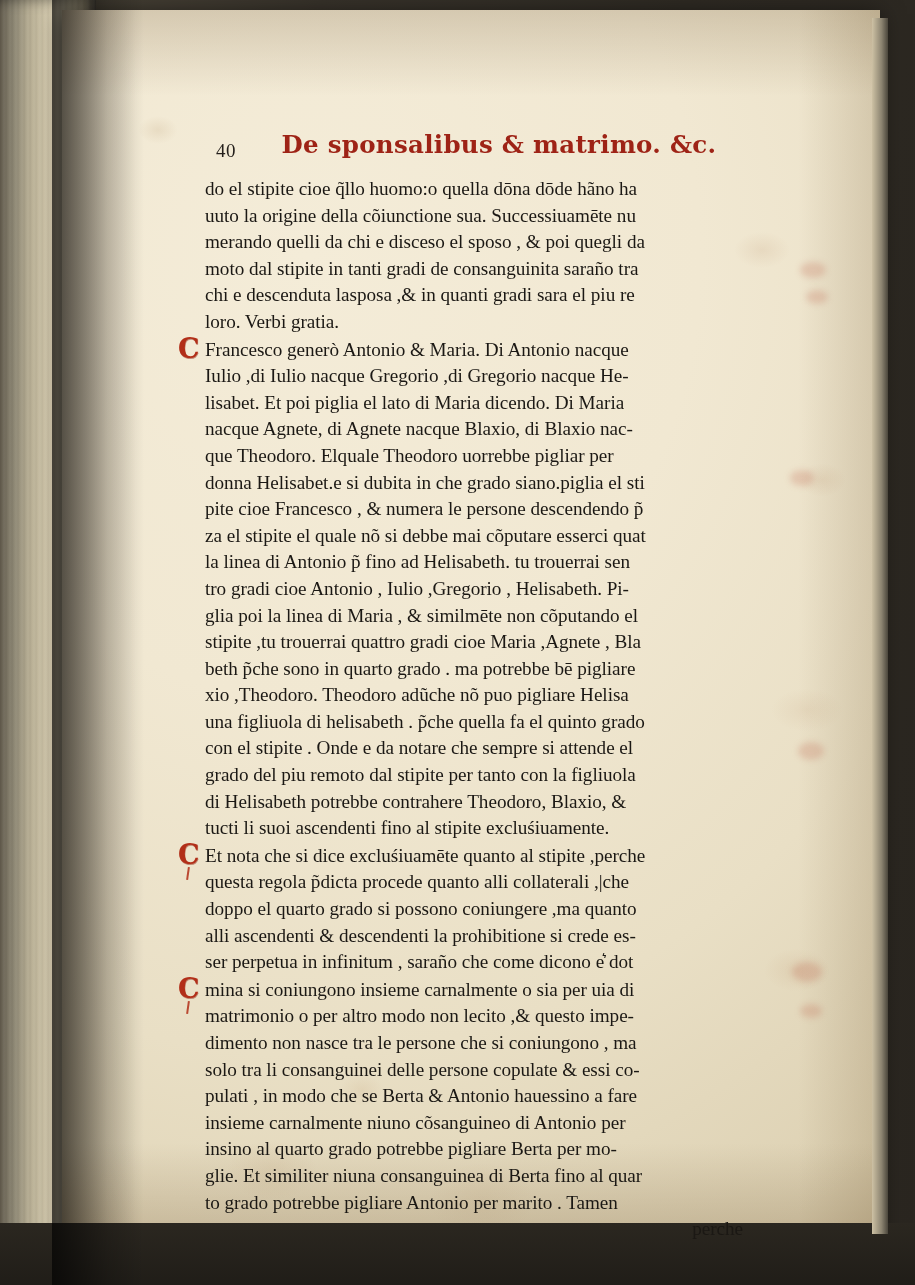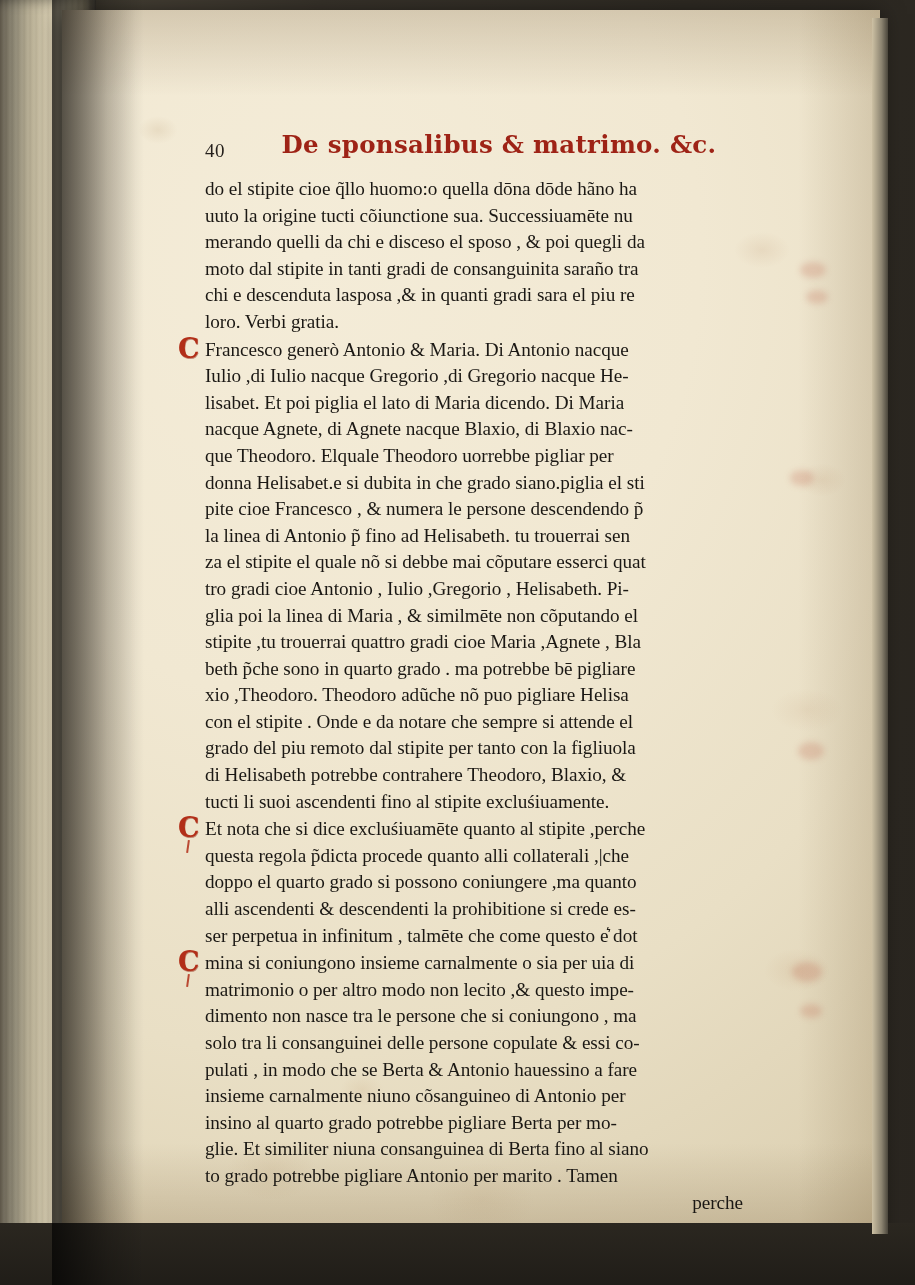--- a/index.html
+++ b/index.html
@@ -132,21 +132,21 @@
     color: #1d1a17;
   }
 
   .headline {
     position: relative;
     height: 34px;
     margin-bottom: 12px;
   }
   .folio {
     position: absolute;
-    left: 0;
+    left: 11px;
     top: 10px;
     font-size: 19px;
     color: #241f1b;
     letter-spacing: 0.5px;
   }
   .running-title {
     position: absolute;
     left: 72px;
     top: 0;
     font-size: 25px;
@@ -238,68 +238,69 @@
 
   <div class="textblock">
 
     <div class="headline">
       <div class="folio">40</div>
       <div class="running-title">De sponsalibus &amp; matrimo. &amp;c.</div>
     </div>
 
     <div class="para">
       <div class="line">do el stipite cioe q̃llo huomo:o quella dōna dōde  hãno ha</div>
-      <div class="line">uuto la origine tucti cõiunctione sua.  Successiuamēte nu</div>
+      <div class="line">uuto la origine della cõiunctione sua.  Successiuamēte nu</div>
       <div class="line">merando quelli da chi e disceso el sposo , &amp; poi quegli da</div>
       <div class="line">moto dal stipite in tanti gradi de consanguinita saraño tra</div>
       <div class="line">chi e descenduta lasposa ,&amp; in quanti gradi sara el piu re</div>
       <div class="line">loro. Verbi gratia.</div>
     </div>
 
     <div class="para">
       <div class="rubric" style="top:1px;">C</div>
       <div class="line">Francesco generò Antonio &amp; Maria. Di Antonio nacque</div>
       <div class="line">Iulio ,di Iulio nacque Gregorio ,di Gregorio nacque He-</div>
       <div class="line">lisabet.  Et poi piglia el lato di Maria dicendo.  Di Maria</div>
       <div class="line">nacque Agnete, di Agnete nacque Blaxio, di Blaxio nac-</div>
       <div class="line">que Theodoro.  Elquale Theodoro uorrebbe  pigliar per</div>
       <div class="line">donna Helisabet.e si dubita in che grado siano.piglia el sti</div>
       <div class="line">pite cioe Francesco , &amp; numera le persone descendendo p̃</div>
+      <div class="line">za el stipite el quale nõ si debbe mai cõputare  esserci quat</div>
       <div class="line">la linea di Antonio p̃ fino ad Helisabeth. tu trouerrai sen</div>
-      <div class="line">za el stipite el quale nõ si debbe mai cõputare  esserci quat</div>
       <div class="line">tro gradi cioe Antonio , Iulio ,Gregorio ,  Helisabeth. Pi-</div>
       <div class="line">glia poi la linea di Maria , &amp; similmēte non cõputando el</div>
       <div class="line">stipite ,tu trouerrai quattro gradi cioe Maria ,Agnete , Bla</div>
       <div class="line">beth p̃che sono in quarto grado . ma potrebbe bē pigliare</div>
       <div class="line">xio ,Theodoro.  Theodoro adũche nõ puo pigliare Helisa</div>
+      <div class="line">una figliuola di helisabeth . p̃che quella fa el quinto grado</div>
       <div class="line">con el stipite . Onde e da notare che sempre si attende  el</div>
       <div class="line">grado del piu remoto dal stipite per  tanto con la figliuola</div>
       <div class="line">di Helisabeth potrebbe contrahere Theodoro, Blaxio, &amp;</div>
       <div class="line">tucti li suoi ascendenti fino al stipite excluśiuamente.</div>
     </div>
 
     <div class="para">
       <div class="rubric tick" style="top:1px;">C</div>
       <div class="line">Et nota che si dice excluśiuamēte quanto al stipite ,perche</div>
       <div class="line">questa regola p̃dicta procede quanto alli collaterali ,|che</div>
       <div class="line">doppo el quarto grado si possono coniungere ,ma quanto</div>
       <div class="line">alli ascendenti &amp;  descendenti la prohibitione si crede es-</div>
-      <div class="line">ser perpetua in infinitum , talmēte che come questo e͛ dot</div>
+      <div class="line">ser perpetua in infinitum , saraño che come dicono e͛ dot</div>
     </div>
 
     <div class="para">
       <div class="rubric tick" style="top:1px;">C</div>
       <div class="line">mina si coniungono insieme carnalmente o sia per uia di</div>
       <div class="line">matrimonio o per altro modo non lecito ,&amp; questo impe-</div>
       <div class="line">dimento non nasce tra le persone che si coniungono , ma</div>
       <div class="line">solo tra li consanguinei delle persone  copulate &amp; essi co-</div>
       <div class="line">pulati , in modo che se Berta &amp; Antonio hauessino a fare</div>
       <div class="line">insieme carnalmente niuno cõsanguineo di Antonio per</div>
       <div class="line">insino al quarto  grado potrebbe pigliare Berta per mo-</div>
-      <div class="line">glie. Et similiter niuna consanguinea di Berta fino al siano</div>
+      <div class="line">glie. Et similiter niuna consanguinea di Berta fino al quar</div>
       <div class="line">to grado potrebbe pigliare Antonio per marito .  Tamen</div>
       <div class="line" style="text-align:right;">perche</div>
     </div>
 
   </div>
 
   <div class="table-strip"></div>
 </div>
 
 </body></html>

